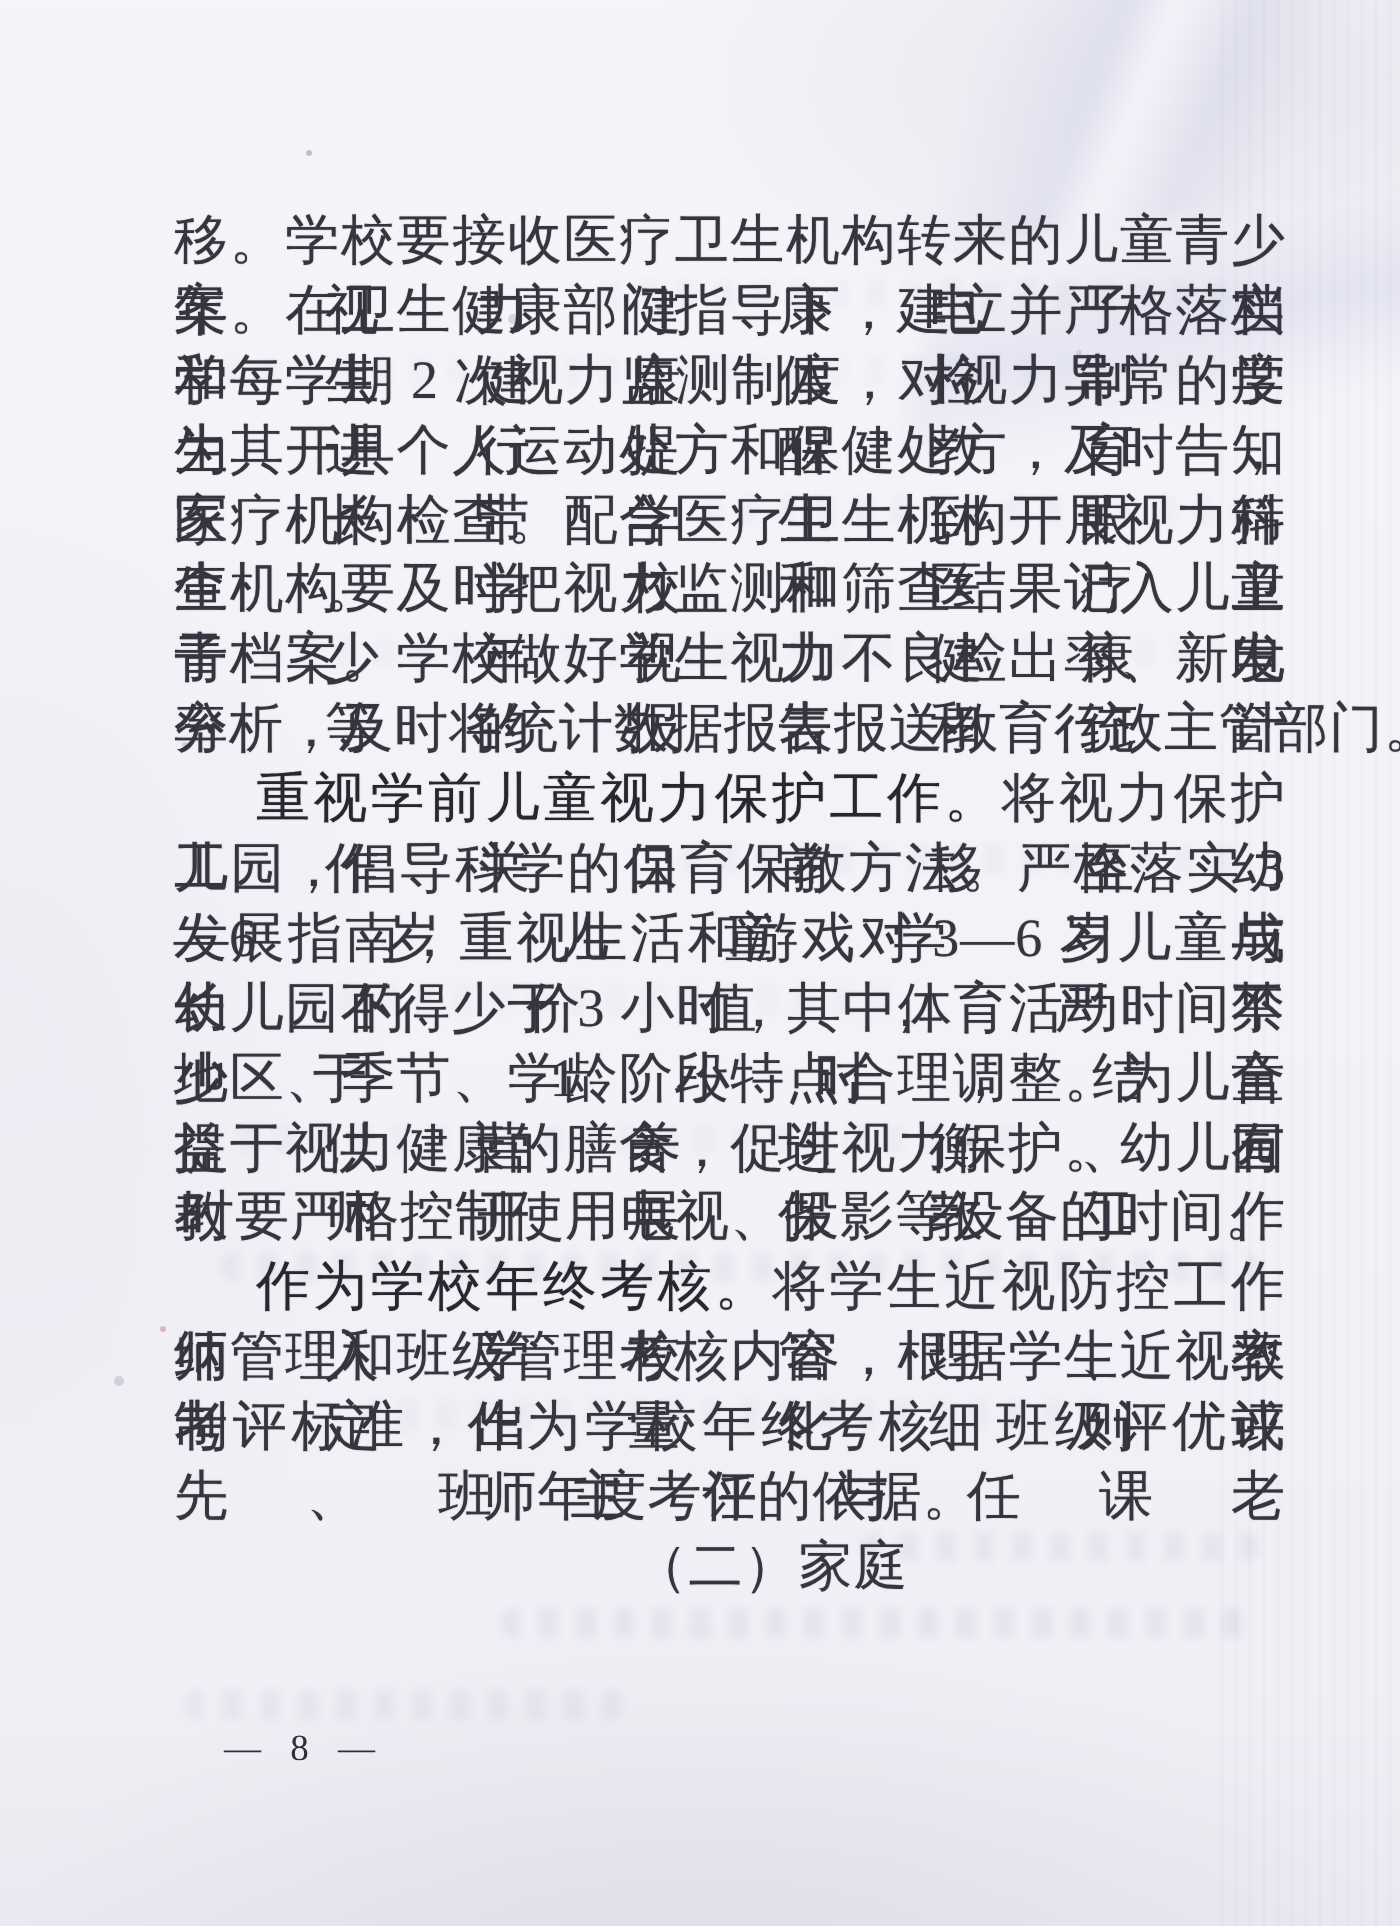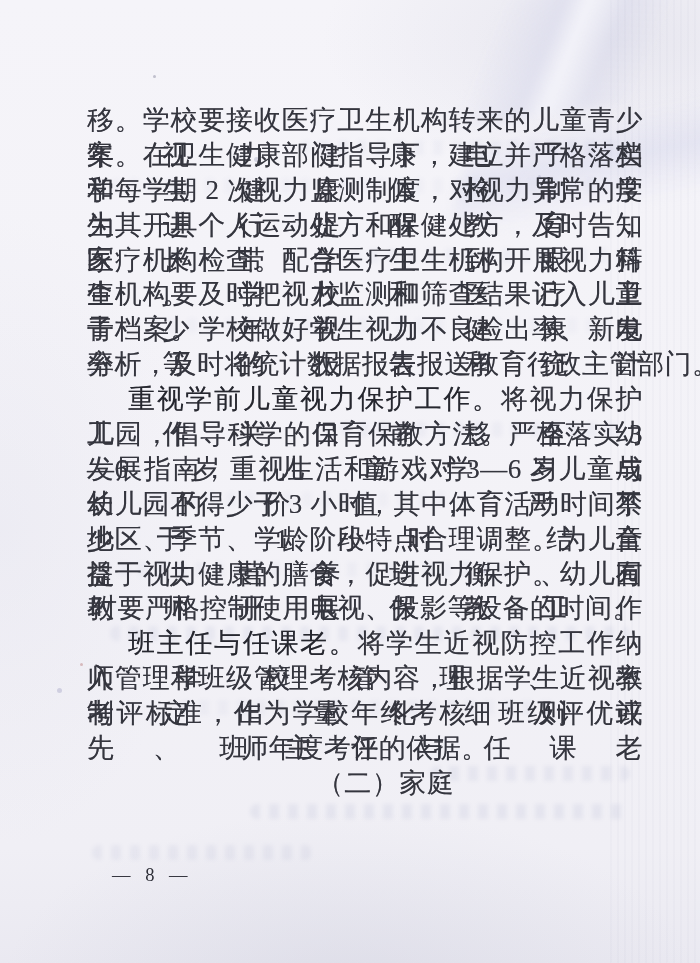--- a/index.html
+++ b/index.html
@@ -102,21 +102,21 @@
       <div class="line j"><span>生机构要及时把视力监测和筛查结果记入儿童青少年视力健康电</span></div>
       <div class="line j"><span>子档案。学校做好学生视力不良检出率、新发率等的报告和统计</span></div>
       <div class="line"><span>分析，及时将统计数据报表报送教育行政主管部门。</span></div>
       <div class="line j ind"><span class="b">重视学前儿童视力保护工作。</span><span>将视力保护工作关口前移至幼</span></div>
       <div class="line j"><span>儿园，倡导科学的保育保教方法。严格落实 3—6 岁儿童学习与</span></div>
       <div class="line j"><span>发展指南，重视生活和游戏对 3—6 岁儿童成长的价值，严禁</span></div>
       <div class="line j"><span>幼儿园不得少于 3 小时，其中体育活动时间不少于 1 小时，结合</span></div>
       <div class="line j"><span>地区、季节、学龄阶段特点合理调整。为儿童提供营养均衡、有</span></div>
       <div class="line j"><span>益于视力健康的膳食，促进视力保护。幼儿园教师开展保教工作</span></div>
       <div class="line"><span>时要严格控制使用电视、投影等设备的时间。</span></div>
-      <div class="line j ind"><span class="b">班主任与任课老。</span><span>将学生近视防控工作纳入学校管理、教</span></div>
+      <div class="line j ind"><span class="b">作为学校年终考核。</span><span>将学生近视防控工作纳入学校管理、教</span></div>
       <div class="line j"><span>师管理和班级管理考核内容，根据学生近视率制定出量化细则或</span></div>
       <div class="line j"><span>考评标准，作为学校年终考核、班级评优评先、班主任与任课老</span></div>
       <div class="line"><span>师年度考评的依据。</span></div>
       <div class="line ind"><span>（二）家庭</span></div>
     </div>
 
   <div class="page-number">— 8 —</div>
 </div>
 
 </body></html>

